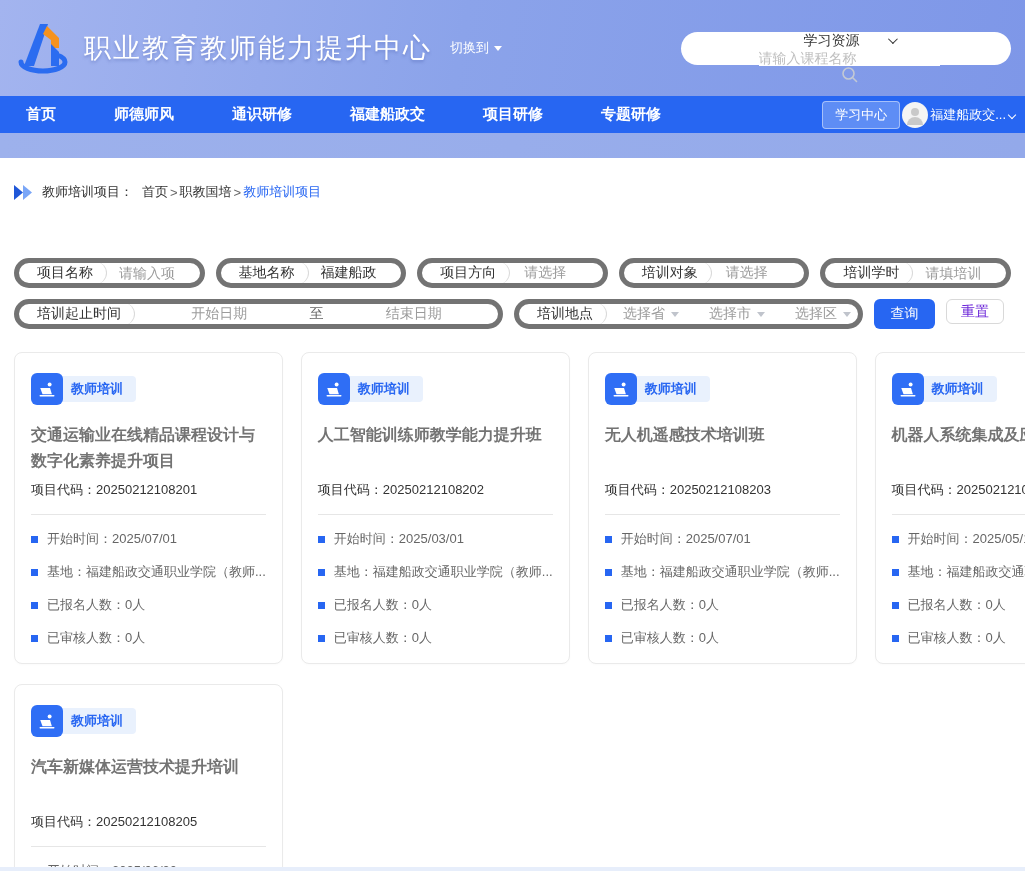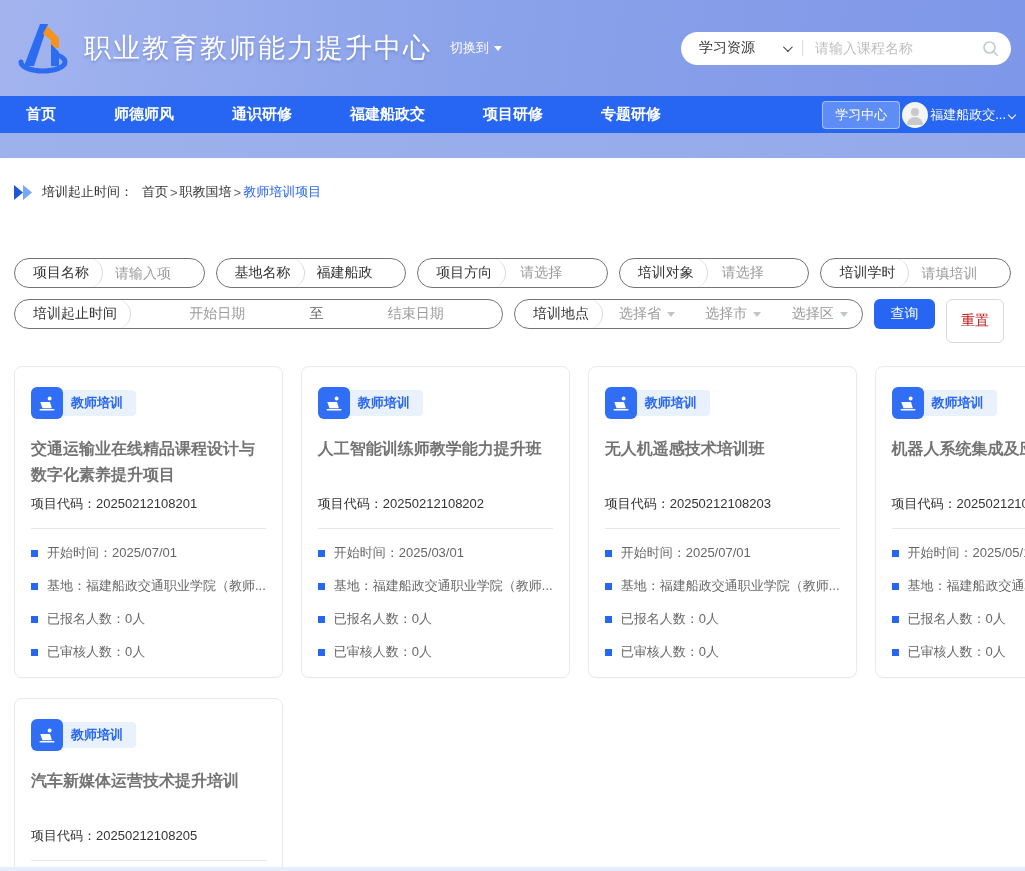--- a/index.html
+++ b/index.html
@@ -44,20 +44,21 @@
   }
   .searchbar {
     margin-left: auto;
     width: 330px;
     height: 33px;
     background: #ffffff;
     border-radius: 17px;
     display: flex;
     align-items: center;
     padding: 0 12px 0 18px;
+    flex-direction: column;
   }
   .search-select {
     display: flex;
     align-items: center;
     gap: 28px;
     cursor: pointer;
     font-size: 14px;
     color: #333333;
     white-space: nowrap;
   }
@@ -142,21 +143,21 @@
   .crumb { color: #333333; text-decoration: none; cursor: pointer; }
   .crumb-sep { color: #666; margin: 0 2px; }
   .crumb-current { color: #2766f2; }
 
   
   .filters { padding: 0 14px; margin-top: 57px; }
   .filter-row { display: flex; gap: 11px; }
   .filter-row + .filter-row { margin-top: 11px; }
   .pill {
     height: 30px;
-    border: 1px solid #737373;
+    border: 5px solid #737373;
     border-radius: 16px;
     display: flex;
     align-items: center;
     background: #fff;
     font-size: 14px;
     overflow: hidden;
     flex: 1;
     min-width: 0;
   }
   .pill-label {
@@ -211,23 +212,23 @@
     background: #2766f2;
     color: #ffffff;
     border: none;
     border-radius: 6px;
     font-size: 14px;
     font-family: inherit;
     cursor: pointer;
   }
   .btn-plain {
     flex: 0 0 58px;
-    height: 44px;
+    height: 25px;
     background: #ffffff;
-    color: #b91c1c;
+    color: #6d28d9;
     border: 1px solid #d9d9d9;
     border-radius: 6px;
     font-size: 14px;
     font-family: inherit;
     cursor: pointer;
   }
 
   
   .cards {
     padding: 0 14px;
@@ -352,21 +353,21 @@
   </div>
 </nav>
 
 <div class="sub-band"></div>
 
 <div class="breadcrumb">
   <svg width="19" height="15" viewBox="0 0 19 15">
     <polygon points="0,0 9,7.5 0,15" fill="#1f57d8"></polygon>
     <polygon points="9,0 18,7.5 9,15" fill="#7aa6f7"></polygon>
   </svg>
-  <span>培训起止时间：</span>
+  <span>教师培训项目：</span>
   <span style="display:flex;align-items:center;">
     <a class="crumb">首页</a>
     <span class="crumb-sep">&gt;</span>
     <a class="crumb">职教国培</a>
     <span class="crumb-sep">&gt;</span>
     <a class="crumb crumb-current">教师培训项目</a>
   </span>
 </div>
 
 <div class="filters">

